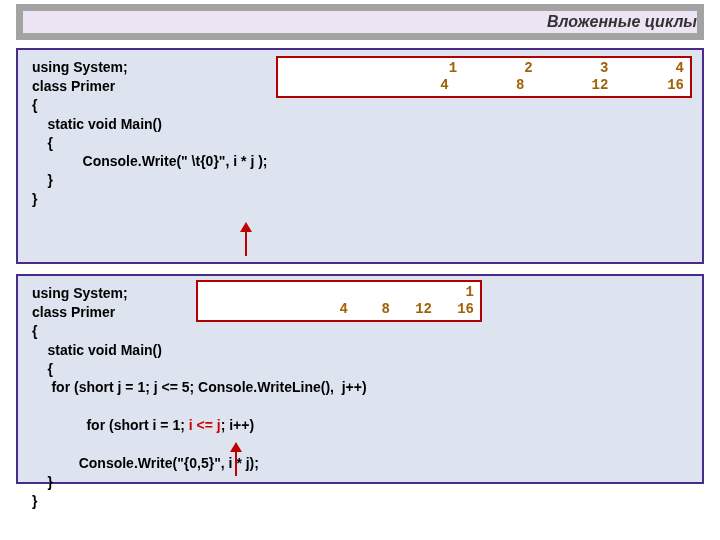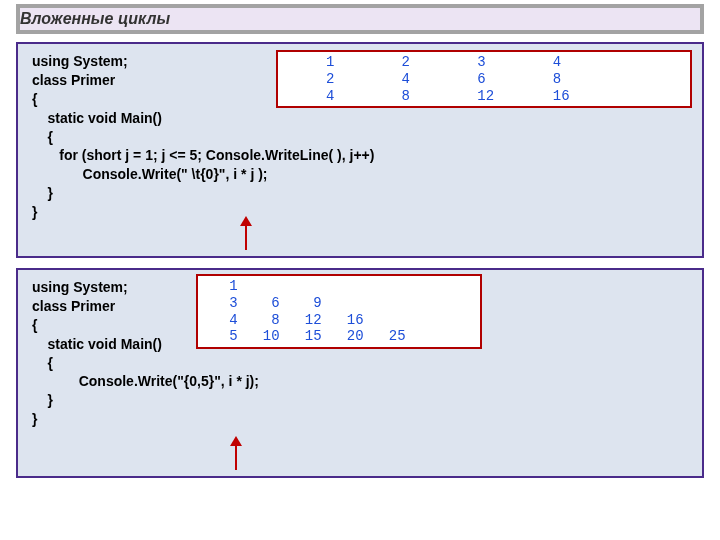--- a/index.html
+++ b/index.html
@@ -5,23 +5,23 @@
   body {
     margin: 0;
     padding: 0;
     width: 720px;
     height: 540px;
     font-family: Arial, sans-serif;
     background: #fff;
   }
   .title-bar {
     margin: 4px 16px 8px 16px;
-    border: 4px solid #a3a3a3;
+    border: 7px solid #a3a3a3;
     background: #ece4f3;
-    text-align: left;
+    text-align: right;
     padding: 2px 0;
   }
   .title-text {
     font-style: italic;
     font-weight: bold;
     font-size: 16px;
     color: #333;
   }
   .code-panel {
     margin: 6px 16px 10px 16px;
@@ -36,24 +36,25 @@
     line-height: 1.35;
   }
   .code-line { white-space: pre; }
   .red-cond { color: #d00000; }
   .output-box {
     position: absolute;
     background: #fff;
     border: 2px solid #b00000;
     font-family: "Courier New", monospace;
     font-size: 14px;
-    font-weight: normal;
+    font-weight: bold;
     padding: 2px 6px;
     line-height: 1.2;
-    color: #1d4ed8;
+    color: #a16207;
+    text-align: right;
   }
   .output-row { white-space: pre; }
   .out1 { top: 6px; right: 10px; width: 400px; }
   .out2 { top: 4px; left: 178px; width: 270px; }
   .arrow {
     position: absolute;
     width: 20px;
     height: 34px;
     pointer-events: none;
   }
@@ -67,52 +68,52 @@
   <span class="title-text">Вложенные циклы</span>
 </div>
 
 <div class="code-panel" id="panel1">
   <div id="code1">
       <div class="code-line">using System;</div>
       <div class="code-line">class Primer</div>
       <div class="code-line">{</div>
       <div class="code-line">    static void Main()</div>
       <div class="code-line">    {</div>
-      <div class="code-line">       for (short j = 1; j &lt;= 5; Console.WriteLine( ), j++)</div>
       <div class="code-line">             Console.Write(" \t{0}", i * j );</div>
       <div class="code-line">    }</div>
       <div class="code-line">}</div>
     </div>
   <div class="output-box out1" id="out1">
       <div class="output-row">     1        2        3        4</div>
-      <div class="output-row">     2        4        6        8</div>
       <div class="output-row">     4        8        12       16</div>
     </div>
   <svg class="arrow" style="left:218px; bottom:6px;" viewBox="0 0 20 34">
     <line x1="10" y1="34" x2="10" y2="6" stroke="#c00000" stroke-width="2"></line>
     <polygon points="10,0 4,10 16,10" fill="#c00000"></polygon>
   </svg>
 </div>
 
 <div class="code-panel" id="panel2">
   <div id="code2a">
       <div class="code-line">using System;</div>
       <div class="code-line">class Primer</div>
       <div class="code-line">{</div>
       <div class="code-line">    static void Main()</div>
       <div class="code-line">    {</div>
+      <div class="code-line">     for (short j = 1; j &lt;= 5; Console.WriteLine(),  j++)</div>
     </div>
+  <div class="code-line">
+    <span>          for (short i = 1; </span><span class="red-cond">i &lt;= j</span><span>; i++)</span>
+  </div>
   <div id="code2b">
       <div class="code-line">            Console.Write("{0,5}", i * j);</div>
       <div class="code-line">    }</div>
       <div class="code-line">}</div>
     </div>
   <div class="output-box out2" id="out2">
       <div class="output-row">   1</div>
-      <div class="output-row">   3    6    9</div>
       <div class="output-row">   4    8   12   16</div>
-      <div class="output-row">   5   10   15   20   25</div>
     </div>
   <svg class="arrow" style="left:208px; bottom:6px;" viewBox="0 0 20 34">
     <line x1="10" y1="34" x2="10" y2="6" stroke="#c00000" stroke-width="2"></line>
     <polygon points="10,0 4,10 16,10" fill="#c00000"></polygon>
   </svg>
 </div>
 
 </body></html>

